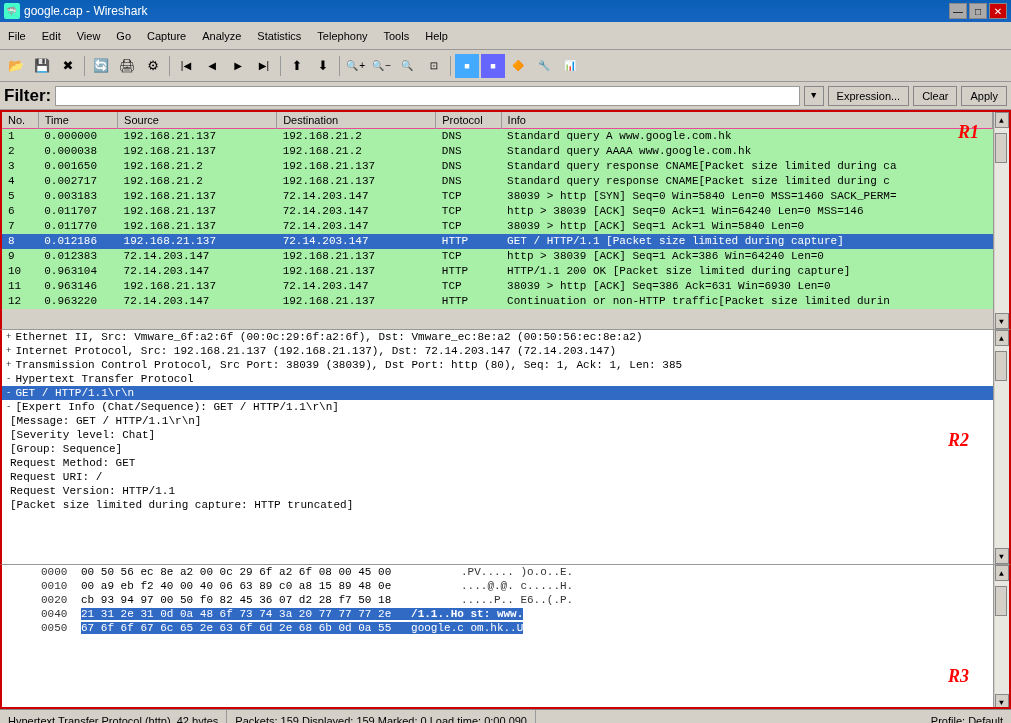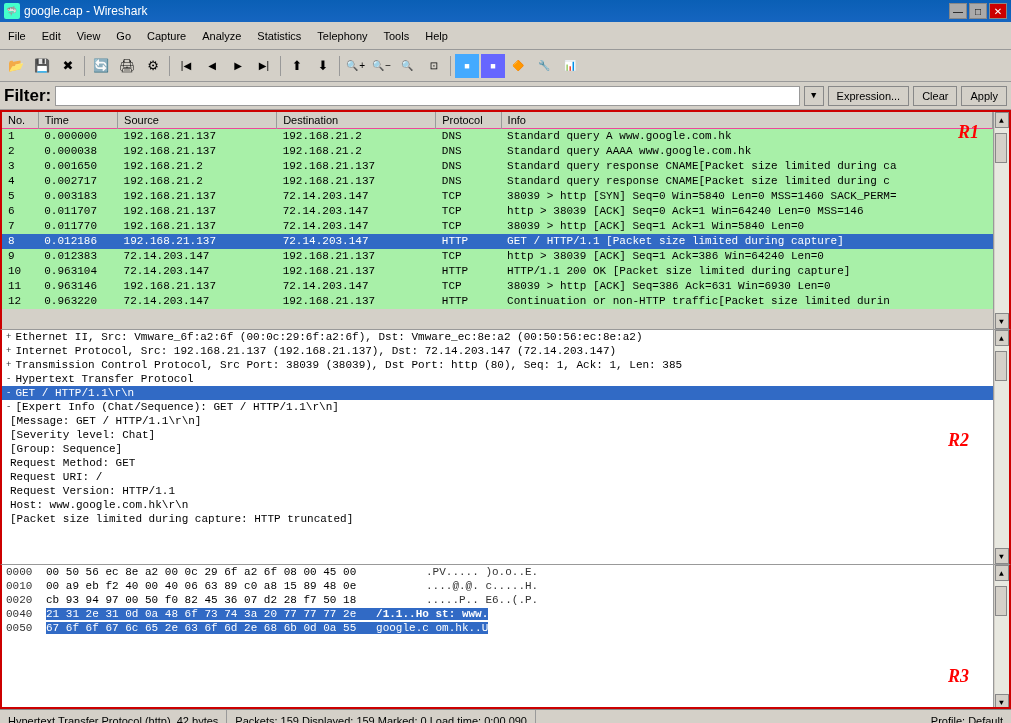--- a/index.html
+++ b/index.html
@@ -565,41 +565,37 @@
           </div>
           <div class="detail-line">
             <span class="expand-icon">         </span>
             <span>Request URI: /</span>
           </div>
           <div class="detail-line">
             <span class="expand-icon">         </span>
             <span>Request Version: HTTP/1.1</span>
           </div>
           <div class="detail-line">
-            <span class="expand-icon">     </span>
-            <span>Host: www.google.com.hk\r\n</span>
-          </div>
-          <div class="detail-line">
             <span class="expand-icon"> </span>
             <span>[Packet size limited during capture: HTTP truncated]</span>
           </div>
         </div>
       <div class="pane-scrollbar">
         <div class="scroll-up">▲</div>
         <div class="scroll-track">
           <div class="scroll-thumb"></div>
         </div>
         <div class="scroll-down">▼</div>
       </div>
 
       <div class="annotation" style="right: 40px; top: 100px;">R2</div>
     </div>
 
     <div class="hex-pane pane-wrapper" style="border: 2px solid #c00; border-top: none; height: 145px;">
-      <div id="hex-lines" style="overflow:hidden; margin-right:16px;">
+      <div id="hex-lines" style="overflow:hidden; margin-right:16px;margin-left:35px;">
       <div class="hex-line">
             <span class="hex-offset">0000&nbsp;&nbsp;</span>
             <span class="hex-bytes">00 50 56 ec 8e a2 00 0c  29 6f a2 6f 08 00 45 00&nbsp;&nbsp;&nbsp;</span>
             <span class="hex-ascii">.PV.....  )o.o..E.</span>
           </div>
           <div class="hex-line">
             <span class="hex-offset">0010&nbsp;&nbsp;</span>
             <span class="hex-bytes">00 a9 eb f2 40 00 40 06  63 89 c0 a8 15 89 48 0e&nbsp;&nbsp;&nbsp;</span>
             <span class="hex-ascii">....@.@.  c.....H.</span>
           </div>

